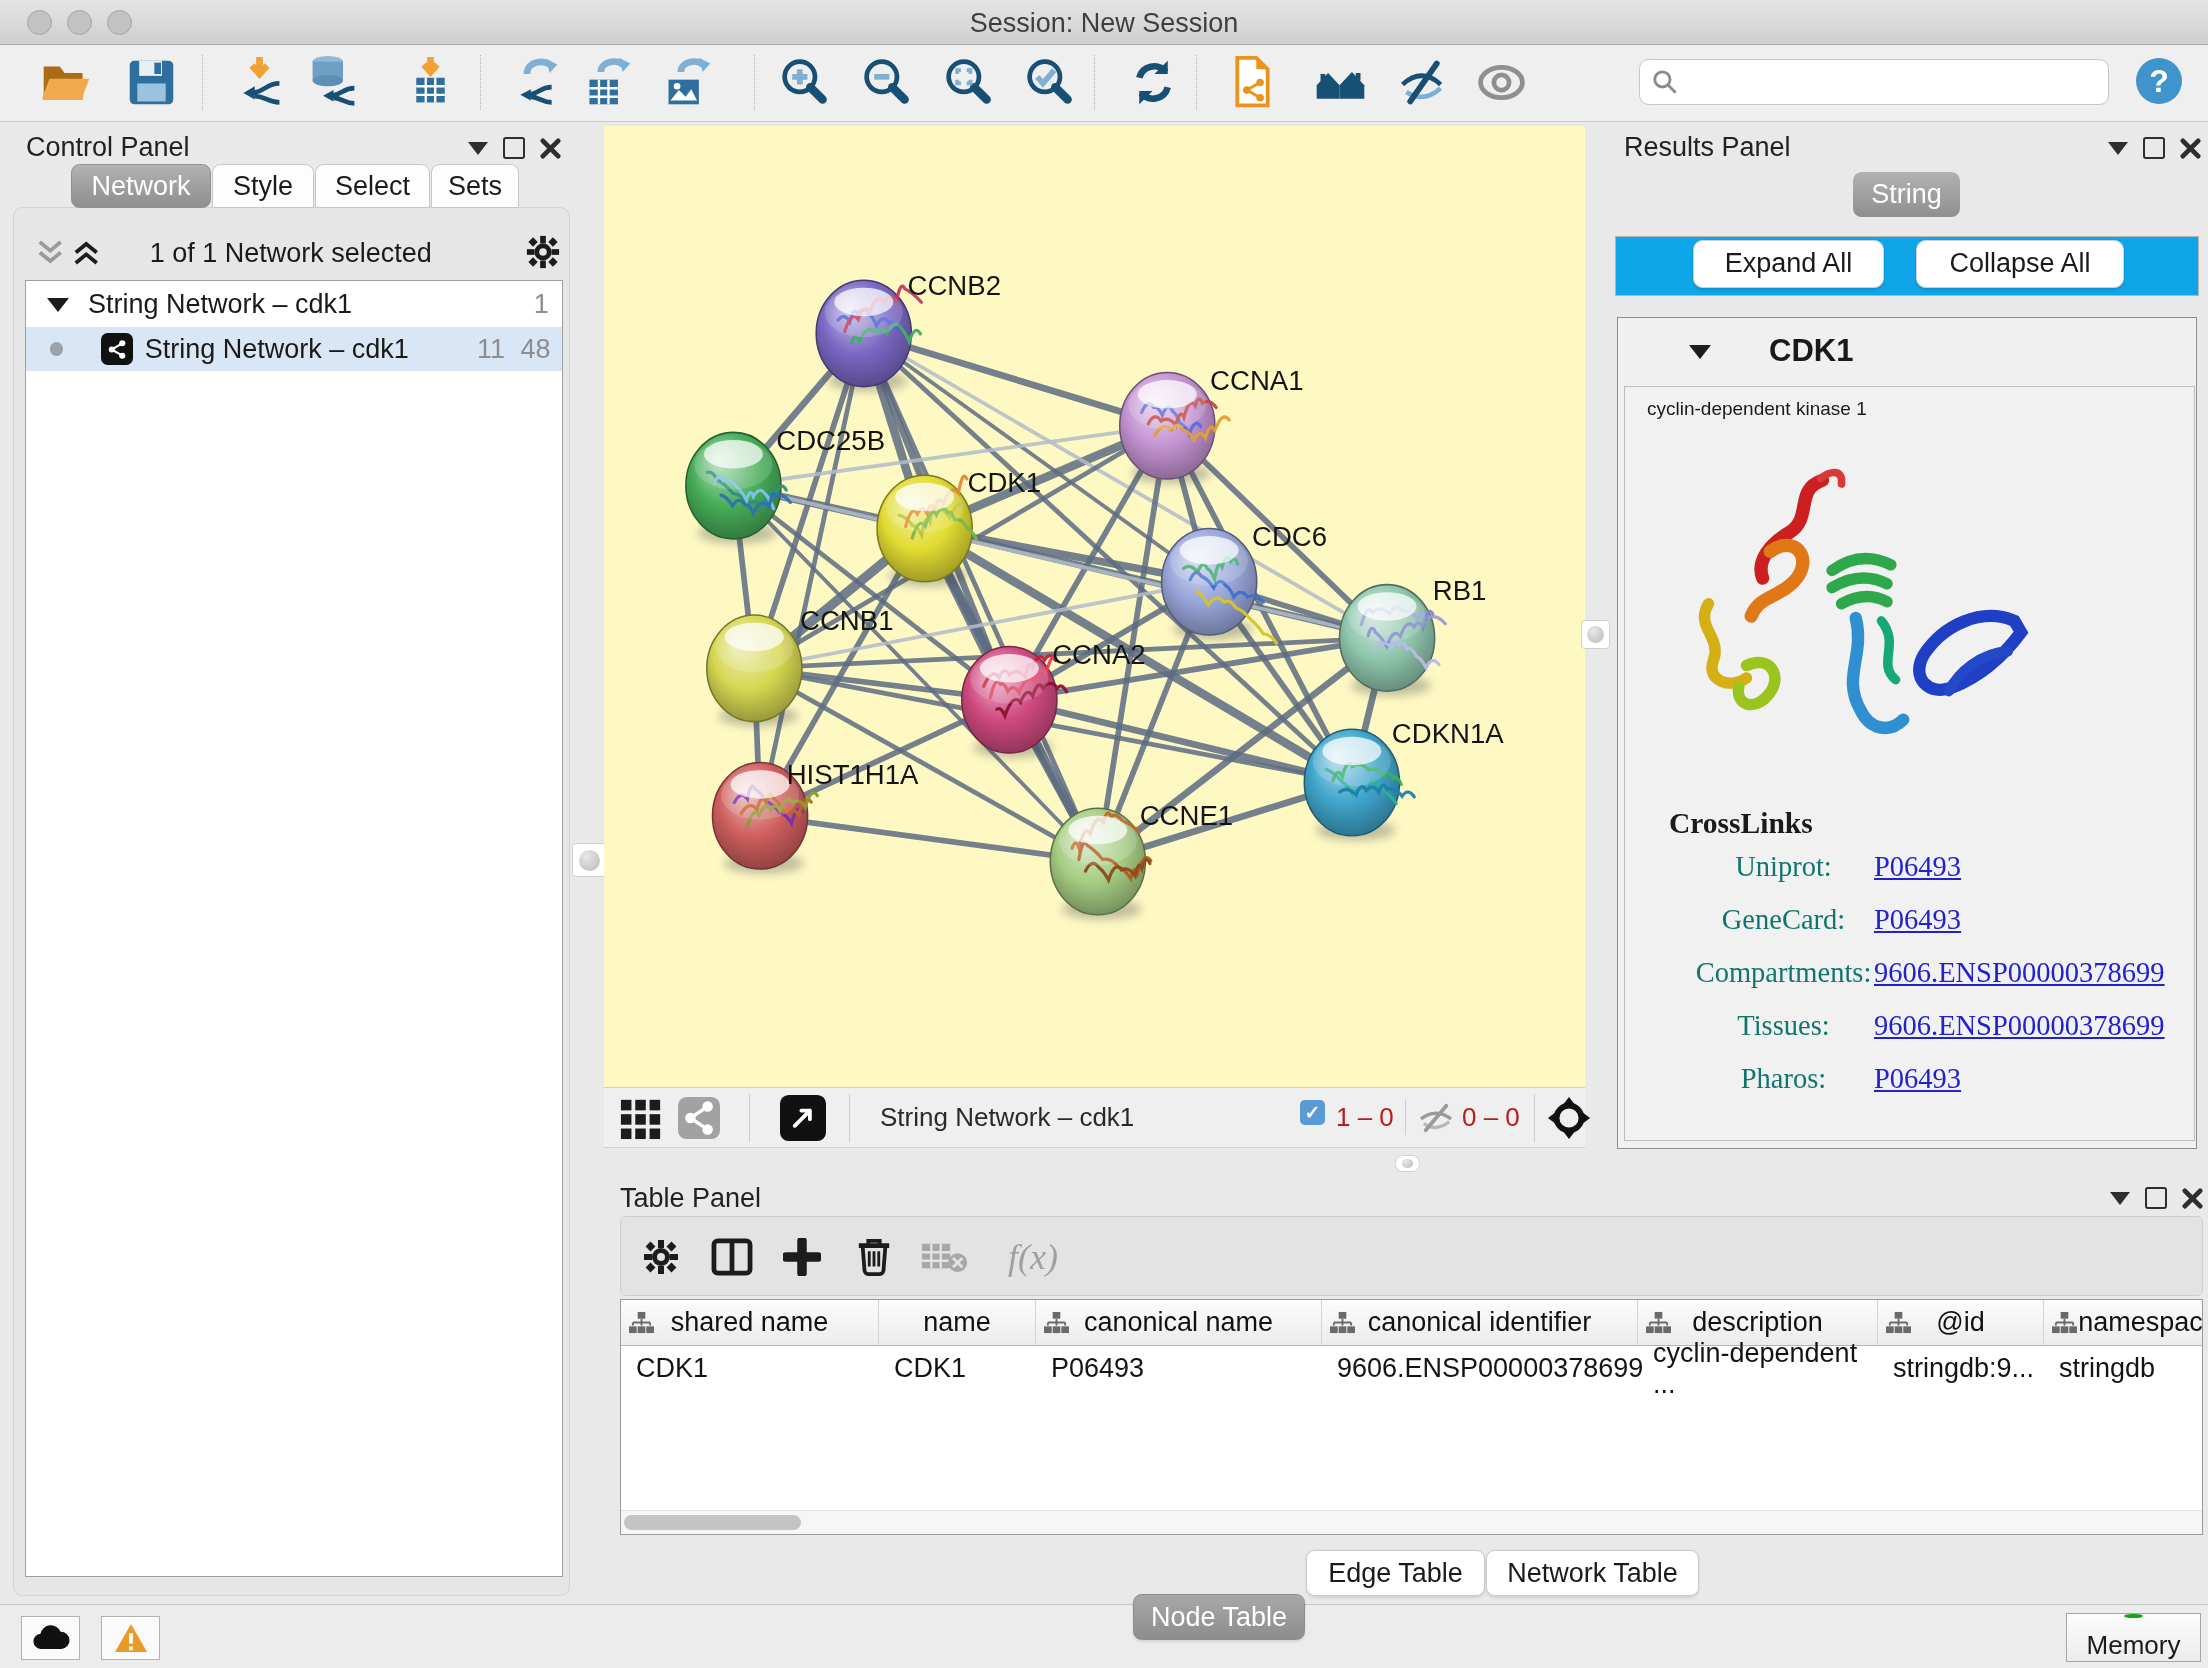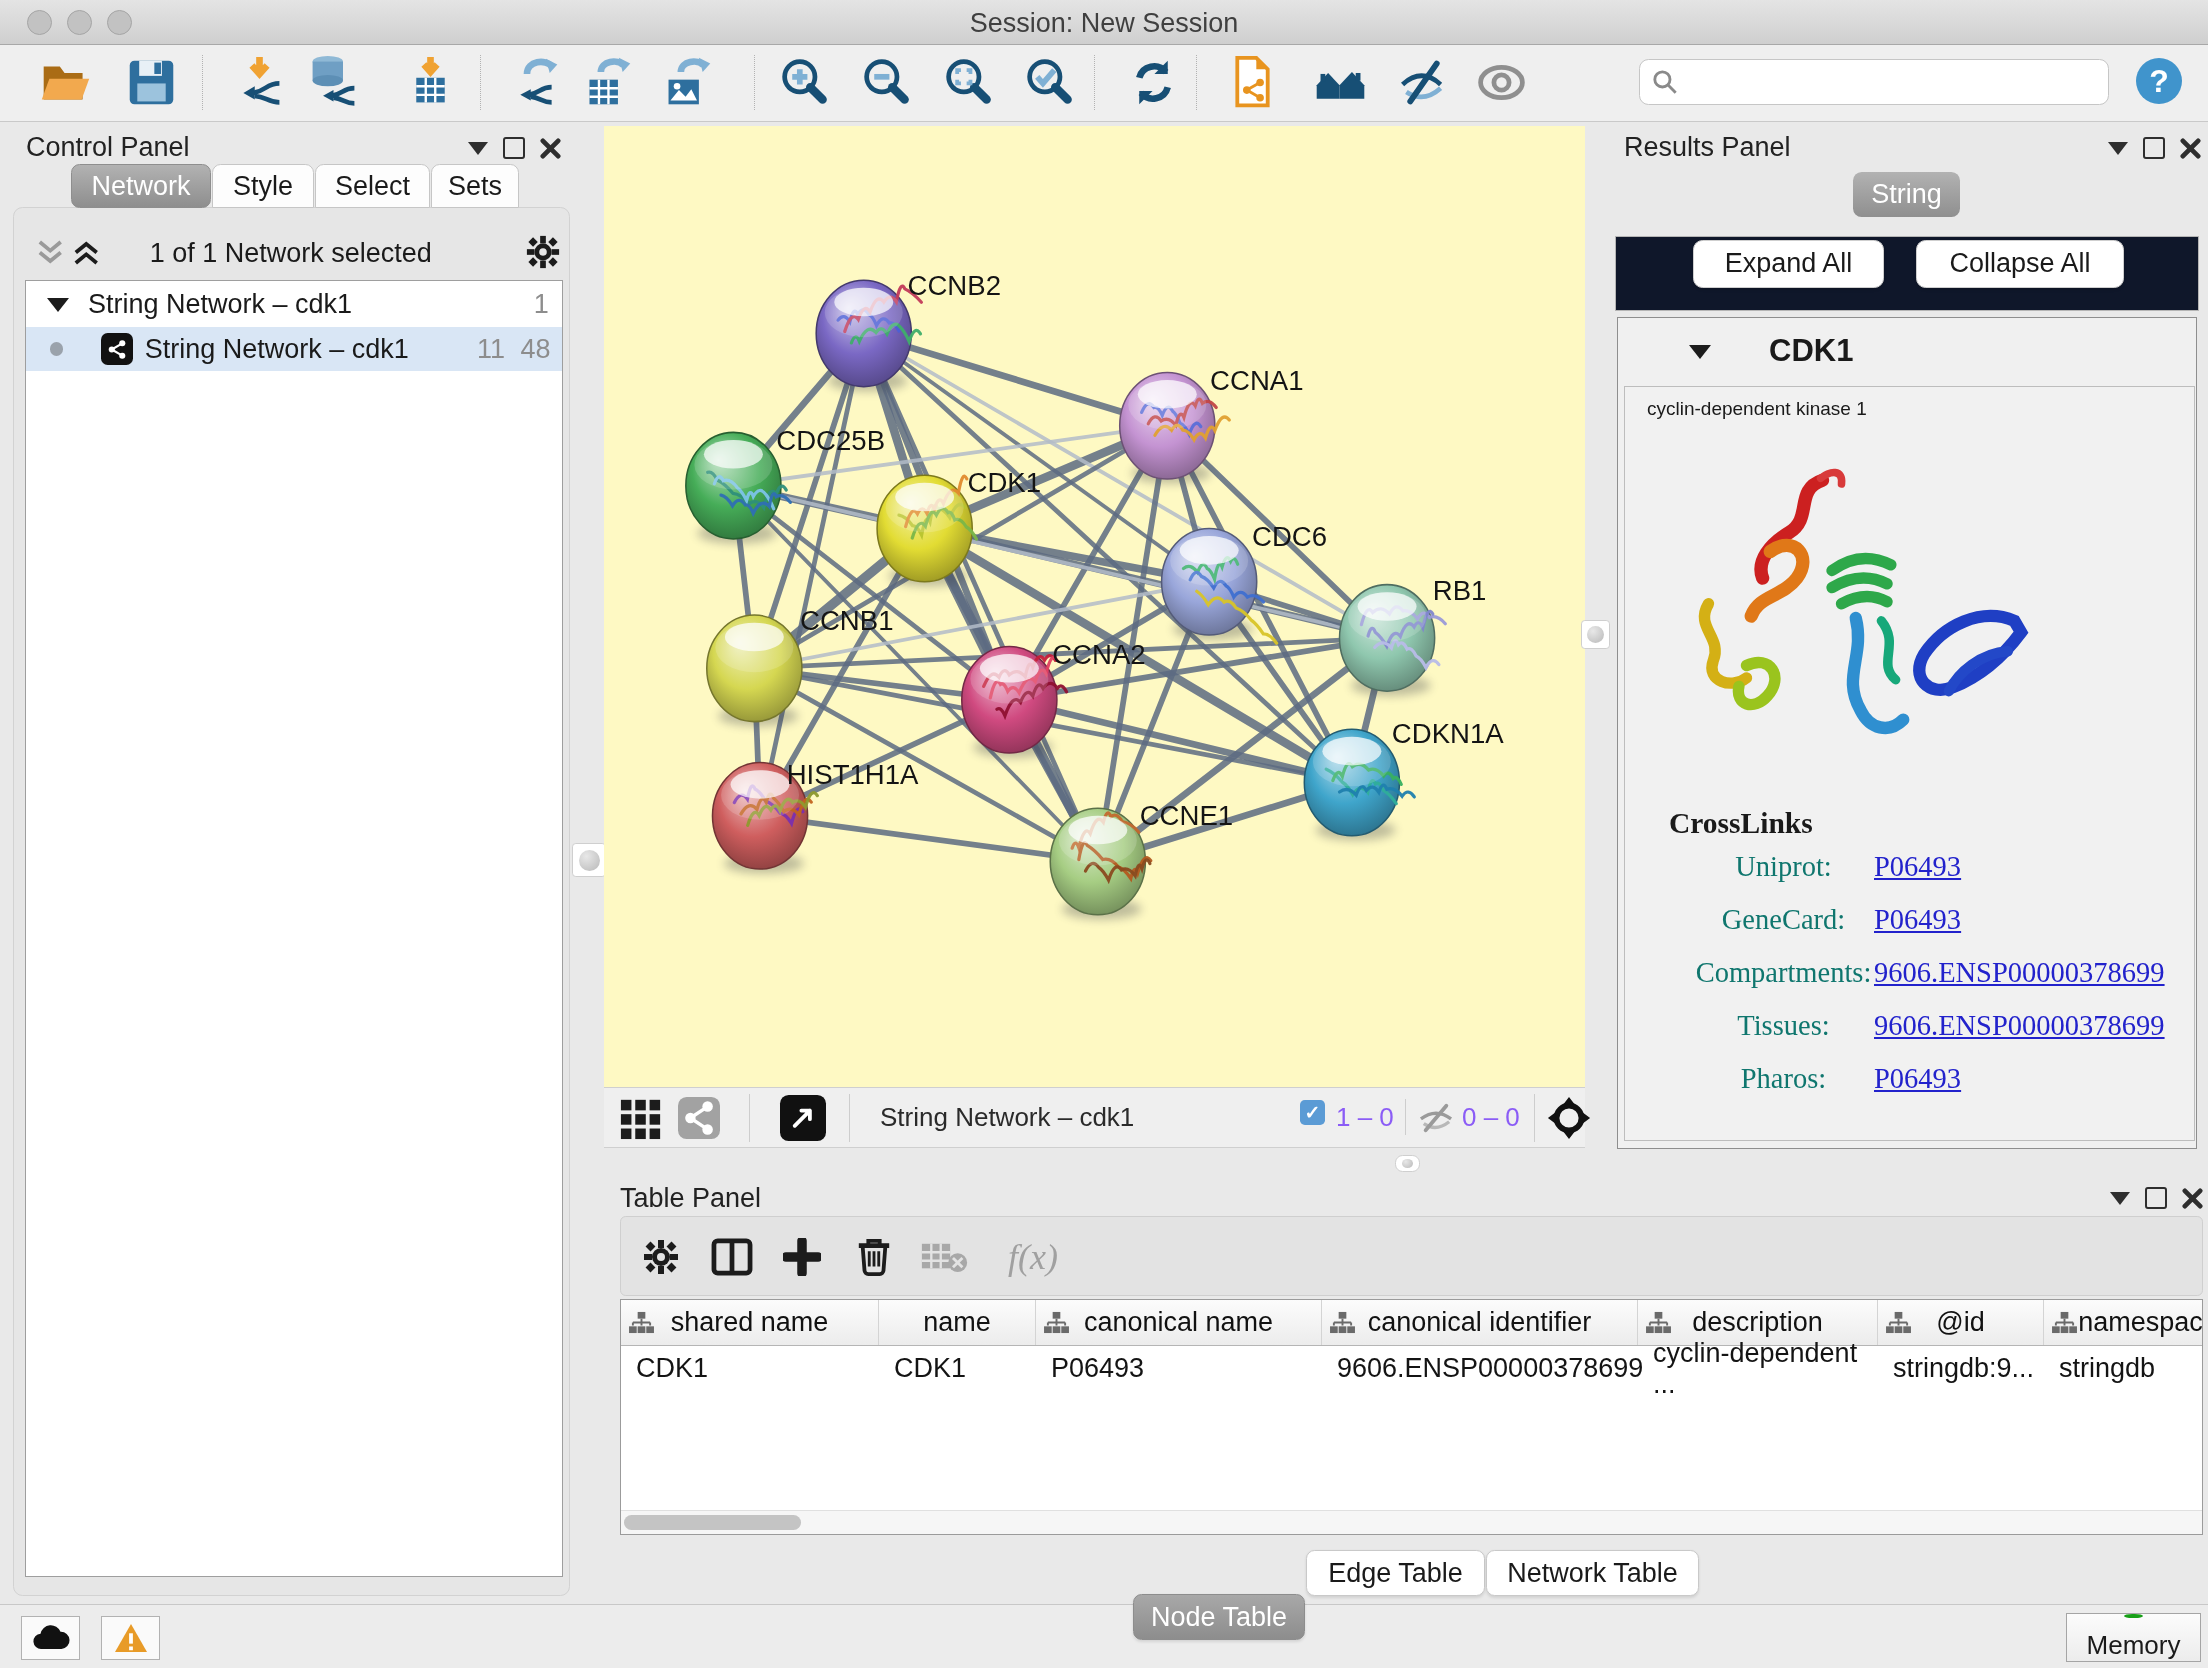--- a/index.html
+++ b/index.html
@@ -46,35 +46,35 @@
   .tri-exp{width:0;height:0;border-left:11.4px solid transparent;border-right:11.4px solid transparent;
     border-top:14.3px solid #1c1c1c;}
   .stringicon{width:32px;height:32px;background:#111;border-radius:6.7px;display:flex;
     align-items:center;justify-content:center;}
   
   .canvas{position:absolute;left:604px;top:126px;width:981px;height:961px;background:#fef9c3;}
   .canvasbar{position:absolute;left:604px;top:1087px;width:981px;height:59px;
     background:#efefef;border-top:1px solid #cfcfcf;border-bottom:1px solid #cfcfcf;}
   .cbsep{position:absolute;top:5.7px;height:48px;border-left:1.9px solid #cdcdcd;}
   .cbtext{position:absolute;font-size:26px;color:#2a2a2a;top:14.3px;}
-  .cbnum{position:absolute;font-size:26px;color:#8b5cf6;top:14.3px;}
+  .cbnum{position:absolute;font-size:26px;color:#b91c1c;top:14.3px;}
   .checkbox{position:absolute;width:25px;height:25px;background:#5b9bd5;border-radius:4.8px;top:12.4px;
     display:flex;align-items:center;justify-content:center;color:#fff;font-size:19px;font-weight:bold;}
   .birdeye{position:absolute;top:6.7px;width:46px;height:46px;background:#111;border-radius:8.6px;
     display:flex;align-items:center;justify-content:center;}
   
   .handle{position:absolute;background:#fff;border:1px solid #cfcfcf;display:flex;
     align-items:center;justify-content:center;}
   .handle .dot{border-radius:50%;background:radial-gradient(circle at 35% 30%,#e8e8e8,#b8b8b8);}
   
   .res-tab{position:absolute;left:1853px;top:172px;width:107px;height:45px;
     background:linear-gradient(#b2b2b2,#8f8f8f);color:#fff;font-size:27px;border-radius:8.6px;
     display:flex;align-items:center;justify-content:center;}
-  .res-btnbox{position:absolute;left:1615px;top:236px;width:584px;height:75px;
-    background:#0f172a;border:1.9px solid #b5b5b5;box-sizing:border-box;}
+  .res-btnbox{position:absolute;left:1615px;top:236px;width:584px;height:60px;
+    background:#0ea5e9;border:1.9px solid #b5b5b5;box-sizing:border-box;}
   .res-btn{position:absolute;top:2.9px;height:46px;background:#fff;border:1.9px solid #cfcfcf;
     border-radius:9.5px;font-size:27px;display:flex;align-items:center;justify-content:center;
     box-shadow:0 1.9px 2.9px rgba(0,0,0,.12);}
   .res-content{position:absolute;left:1617px;top:317px;width:580px;height:832px;
     background:#f0f0f0;border:1.9px solid #8e8e8e;box-sizing:border-box;}
   .gene-head{position:absolute;left:1617px;top:320px;width:580px;height:67px;}
   .gene-sub{position:absolute;left:1624px;top:386px;width:571px;height:755px;
     background:#f1f1f1;border:1px solid #bdbdbd;box-sizing:border-box;}
   .cl-row{display:flex;height:53px;align-items:flex-start;}
   .cl-row .lab{width:181px;font-size:28.5px;color:#0f766e;}

